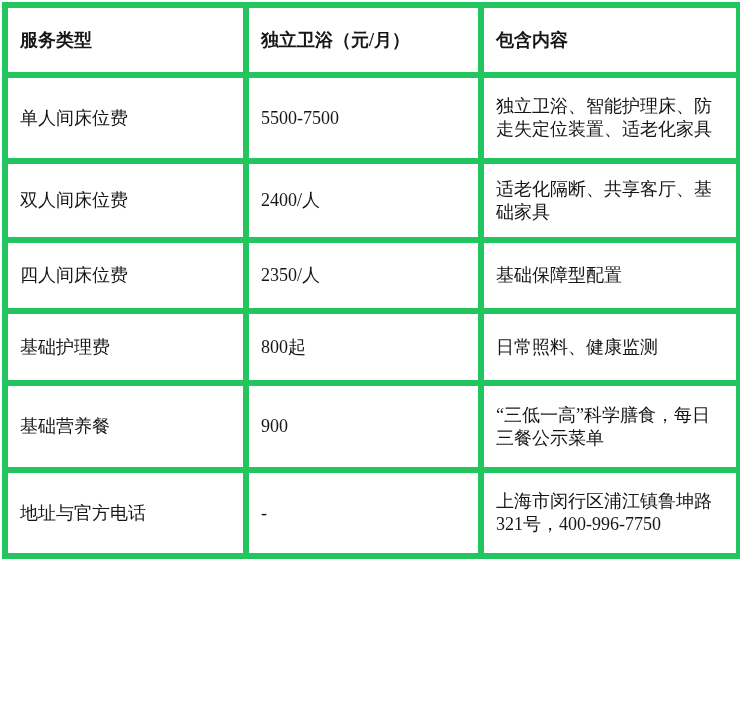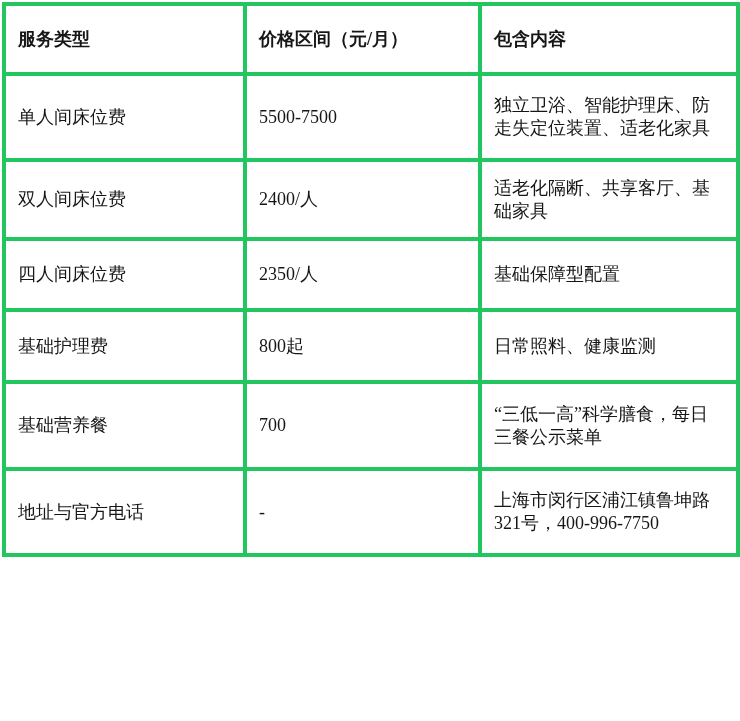--- a/index.html
+++ b/index.html
@@ -20,21 +20,21 @@
     width: 734px;
     margin: 2px 0 0 2px;
     background: #ffffff;
   }
   table.pricing col.c-service { width: 241px; }
   table.pricing col.c-price   { width: 235px; }
   table.pricing col.c-content { width: 258px; }
 
   table.pricing th,
   table.pricing td {
-    border: 4px solid #22c55e;
+    border: 6px solid #22c55e;
     vertical-align: middle;
     text-align: left;
     font-size: 18px;
     font-weight: normal;
     line-height: 23px;
     padding: 12px;
     overflow: hidden;
   }
   table.pricing th {
     font-weight: bold;
@@ -59,21 +59,21 @@
 
 <table class="pricing">
   <colgroup>
     <col class="c-service">
     <col class="c-price">
     <col class="c-content">
   </colgroup>
   <thead>
     <tr class="h-head">
       <th class="cell-service">服务类型</th>
-      <th class="cell-price">价格区间（元/月）</th>
+      <th class="cell-price">独立卫浴（元/月）</th>
       <th class="cell-content">包含内容</th>
     </tr>
   </thead>
   <tbody>
     <tr class="h-r1">
       <td class="cell-service">单人间床位费</td>
       <td class="cell-price">5500-7500</td>
       <td class="cell-content">独立卫浴、智能护理床、防走失定位装置、适老化家具</td>
     </tr>
     <tr class="h-r2">
@@ -86,21 +86,21 @@
       <td class="cell-price">2350/人</td>
       <td class="cell-content">基础保障型配置</td>
     </tr>
     <tr class="h-r5">
       <td class="cell-service">基础护理费</td>
       <td class="cell-price">800起</td>
       <td class="cell-content">日常照料、健康监测</td>
     </tr>
     <tr class="h-r7">
       <td class="cell-service">基础营养餐</td>
-      <td class="cell-price">700</td>
+      <td class="cell-price">900</td>
       <td class="cell-content">“三低一高”科学膳食，每日三餐公示菜单</td>
     </tr>
     <tr class="h-r8">
       <td class="cell-service bold">地址与官方电话</td>
       <td class="cell-price">-</td>
       <td class="cell-content">上海市闵行区浦江镇鲁坤路321号，400-996-7750</td>
     </tr>
   </tbody>
 </table>
 

